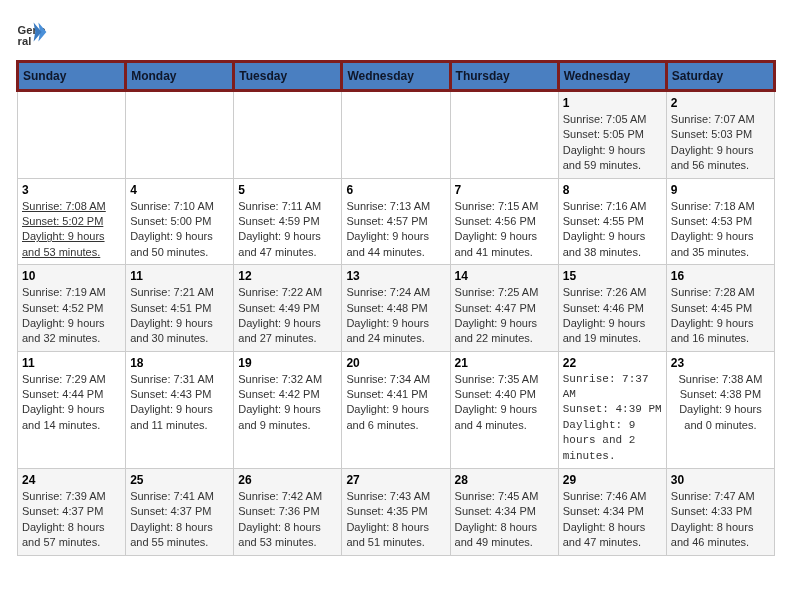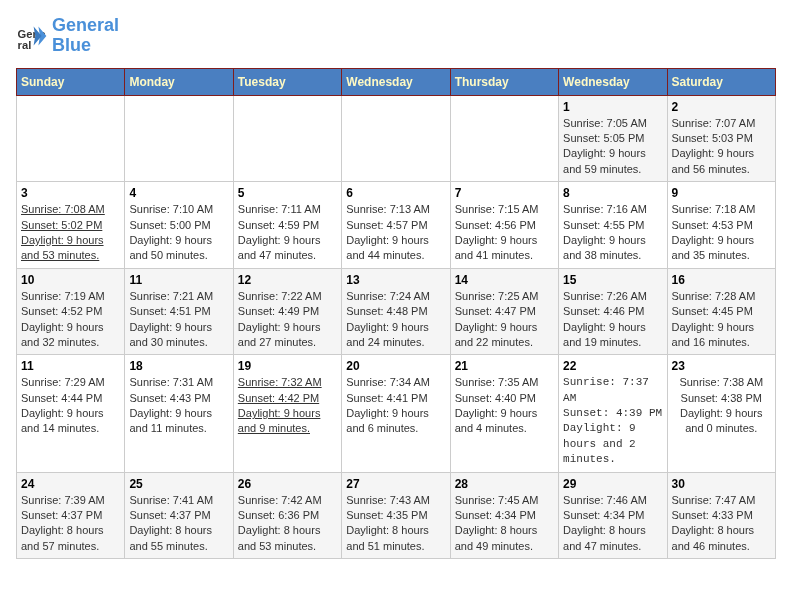--- a/index.html
+++ b/index.html
@@ -42,26 +42,26 @@
       font-size: 15px;
       color: #444;
     }
     table {
       width: 100%;
       border-collapse: collapse;
       font-size: 11px;
     }
     thead tr th {
       background: #4a7fc1;
-      color: #fef9c3;
+      color: #0f172a;
       padding: 6px 4px;
       text-align: left;
       font-size: 12px;
       font-weight: bold;
-      border: 1px solid #7f1d1d;
+      border: 3px solid #7f1d1d;
     }
     tbody tr td {
       border: 1px solid #ccc;
       vertical-align: top;
       padding: 4px;
       width: 14.28%;
       min-height: 80px;
     }
     tbody tr:nth-child(odd) td {
       background: #f5f5f5;
@@ -85,24 +85,20 @@
 <body>
 
 <div class="header">
   <div class="logo">
     <svg class="logo-icon" viewBox="0 0 40 40">
       <text x="2" y="22" font-size="14" font-weight="bold" fill="#333">Gene</text>
       <text x="2" y="36" font-size="14" font-weight="bold" fill="#333">ral</text>
       <polygon points="28,8 38,20 28,32 30,20" fill="#4a90d9"></polygon>
       <polygon points="22,8 32,20 22,32 24,20" fill="#3a7ac0"></polygon>
     </svg>
-    <div>
-      <div class="logo-text"><span>General</span></div>
-      <div class="logo-text"><span style="color:#4a90d9">Blue</span></div>
-    </div>
   </div>
   <div class="title-block">
     <div class="main-title"></div>
     <div class="subtitle"></div>
   </div>
 </div>
 
 <table>
   <thead>
     <tr id="weekday-header">
@@ -231,21 +227,21 @@
 Daylight: 9 hours and 14 minutes.</div>
         </td>
         <td>
           <div class="day-num">18</div>
           <div class="day-info" style="white-space: pre-line;">Sunrise: 7:31 AM
 Sunset: 4:43 PM
 Daylight: 9 hours and 11 minutes.</div>
         </td>
         <td>
           <div class="day-num">19</div>
-          <div class="day-info" style="white-space: pre-line; text-decoration: underline;">Sunrise: 7:32 AM
+          <div class="day-info" style="white-space: pre-line;">Sunrise: 7:32 AM
 Sunset: 4:42 PM
 Daylight: 9 hours and 9 minutes.</div>
         </td>
         <td>
           <div class="day-num">20</div>
           <div class="day-info" style="white-space: pre-line;">Sunrise: 7:34 AM
 Sunset: 4:41 PM
 Daylight: 9 hours and 6 minutes.</div>
         </td>
         <td>
@@ -276,21 +272,21 @@
         </td>
         <td>
           <div class="day-num">25</div>
           <div class="day-info" style="white-space: pre-line;">Sunrise: 7:41 AM
 Sunset: 4:37 PM
 Daylight: 8 hours and 55 minutes.</div>
         </td>
         <td>
           <div class="day-num">26</div>
           <div class="day-info" style="white-space: pre-line;">Sunrise: 7:42 AM
-Sunset: 6:36 PM
+Sunset: 7:36 PM
 Daylight: 8 hours and 53 minutes.</div>
         </td>
         <td>
           <div class="day-num">27</div>
           <div class="day-info" style="white-space: pre-line;">Sunrise: 7:43 AM
 Sunset: 4:35 PM
 Daylight: 8 hours and 51 minutes.</div>
         </td>
         <td>
           <div class="day-num">28</div>

